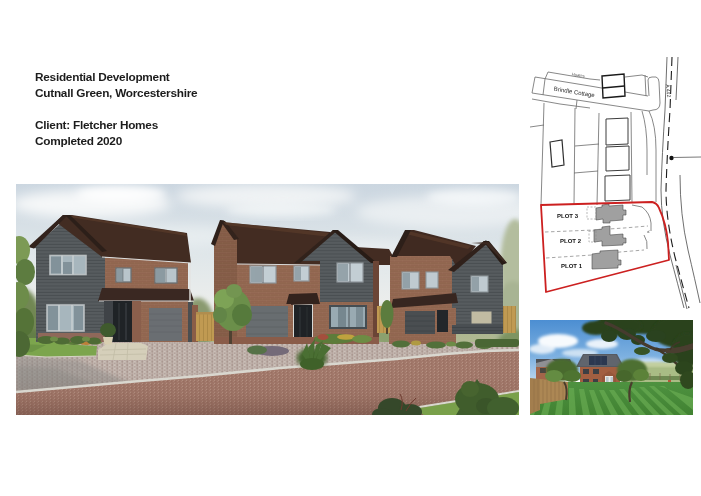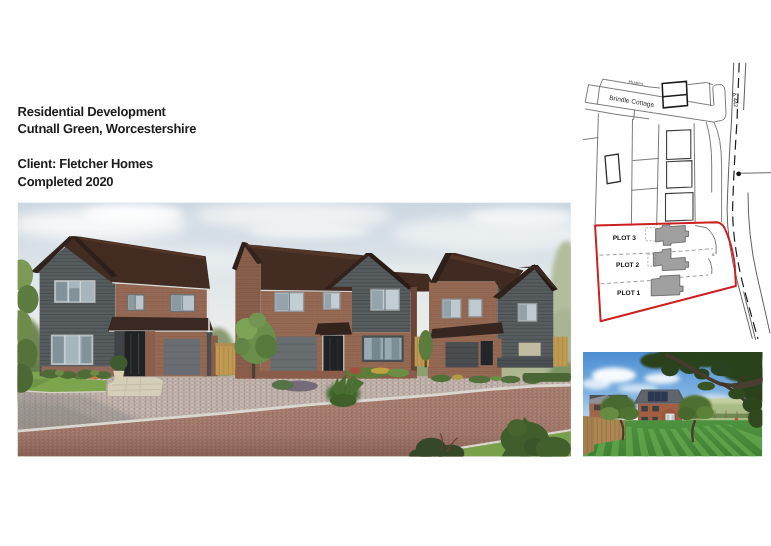--- a/index.html
+++ b/index.html
@@ -1,19 +1,19 @@
 <!DOCTYPE html>
 <html><head>
 <meta charset="utf-8">
 <style>
   html,body{margin:0;padding:0;background:#ffffff;}
   #page{position:relative;width:701px;height:496px;background:#ffffff;overflow:hidden;
         font-family:"Liberation Sans",sans-serif;}
-  #titleblock{position:absolute;left:16px;top:69px;font-weight:bold;font-size:11.8px;
-        line-height:16px;color:#1c1c1c;letter-spacing:-0.25px;margin-top:24px;}
+  #titleblock{position:absolute;left:35px;top:69px;font-weight:bold;font-size:11.8px;
+        line-height:16px;color:#1c1c1c;letter-spacing:-0.25px;}
   .abs{position:absolute;}
 </style>
 </head>
 <body>
 <div id="page">
   <div id="titleblock">Residential Development<br>Cutnall Green, Worcestershire<br><br>Client: Fletcher Homes<br>Completed 2020</div>
   <svg class="abs" style="left:16px;top:184px" width="503" height="231" viewBox="0 0 503 231">
 <defs>
 <linearGradient id="sky" x1="0" y1="0" x2="0" y2="1">
  <stop offset="0" stop-color="#cbd6e0"></stop>

